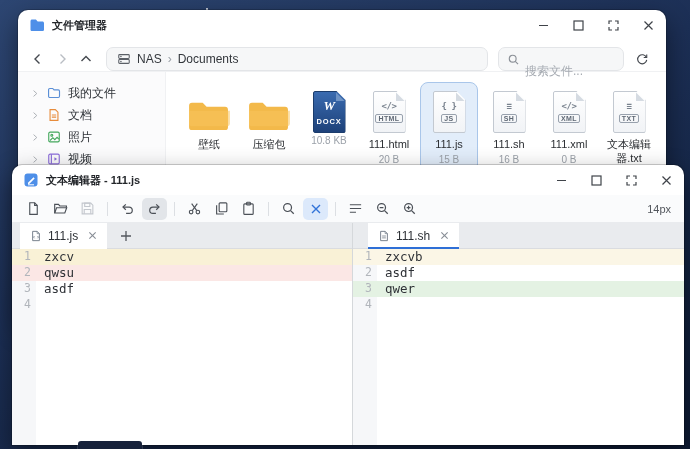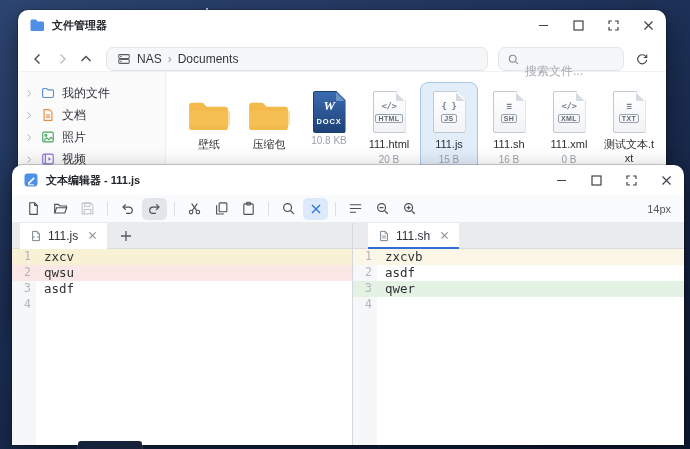--- a/index.html
+++ b/index.html
@@ -31,21 +31,21 @@
   .nav-btn.dim{ color:#b9bdc3; }
   .pill{ height:24px; background:#f6f7f8; border:1px solid #e3e5e8; border-radius:7px; display:flex; align-items:center; }
   .crumb{ flex:1; margin:0 10px 0 8px; padding:0 10px; gap:6px; }
   .crumb .c-text{ font-size:12px; color:#33373c; }
   .crumb .c-sep{ font-size:12px; color:#9aa0a7; }
   .searchbox{ width:126px; padding:0 8px; gap:5px; }
   .searchbox input{ border:none; outline:none; background:transparent; width:86px; font-size:12px; color:#333; font-family:inherit;margin-top:23px; }
   .searchbox input::placeholder{ color:#a6abb2; }
   .fm-body{ display:flex; height:calc(100% - 62px); }
   .fm-side{ width:148px; background:#fbfbfc; border-right:1px solid #f0f1f3; padding-top:10px; }
-  .side-item{ height:22px; display:flex; align-items:center; gap:7px; padding-left:7px; font-size:12px; color:#2f3338; }
+  .side-item{ height:22px; display:flex; align-items:center; gap:7px; padding-left:13px; font-size:12px; color:#2f3338; }
   .fm-main{ flex:1; padding:10px 6px 0 14px; }
   .file-grid{ display:flex; align-items:flex-start; gap:2px; }
   .cell{ width:58px; border:1px solid transparent; border-radius:8px; padding:4px 1px 6px;
          display:flex; flex-direction:column; align-items:center; }
   .cell.selected{ background:#e2edfa; border-color:#a9c6ea; }
   .icon-wrap{ height:46px; display:flex; align-items:flex-end; justify-content:center; }
   .f-name{ margin-top:5px; font-size:11px; line-height:1.25; color:#2c2f33; text-align:center; word-break:break-all; }
   .f-size{ margin-top:2px; font-size:10px; color:#9ba1a9; }
   .page{ position:relative; width:33px; height:42px; border:1px solid #c3c9d1; border-radius:2px;
          background:linear-gradient(#ffffff,#f1f3f6);
@@ -315,21 +315,21 @@
           </div>
 
           <div class="cell">
             <span class="icon-wrap">
               <div class="page">
                 <span class="fold"></span>
                 <span class="glyph">≡</span>
                 <span class="badge">TXT</span>
               </div>
             </span>
-            <span class="f-name">测试文本.txt</span>
+            <span class="f-name">文本编辑器.txt</span>
             <span class="f-size">9 B</span>
           </div>
 
         </div>
       </div>
     </div>
   </div>
 
   <div class="window" id="ed">
     <div class="titlebar">

